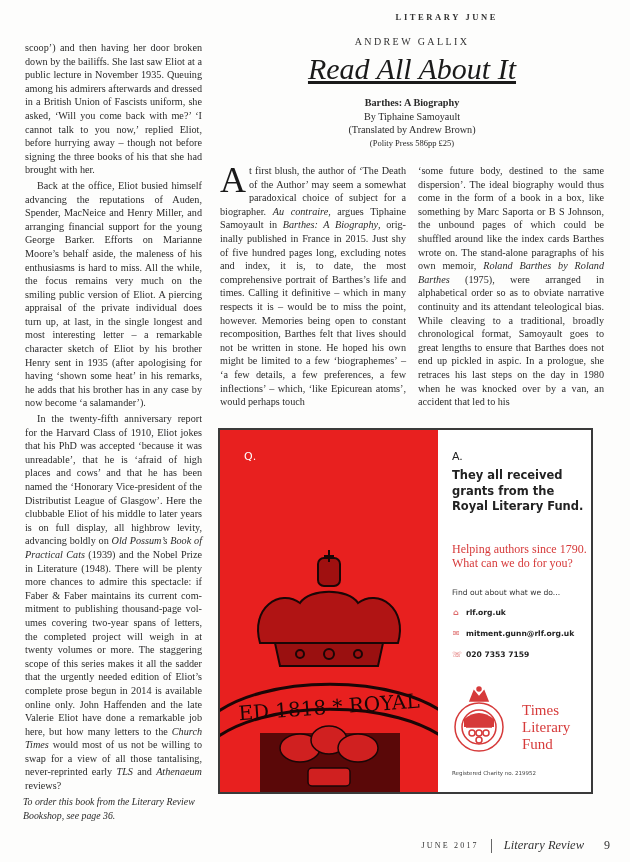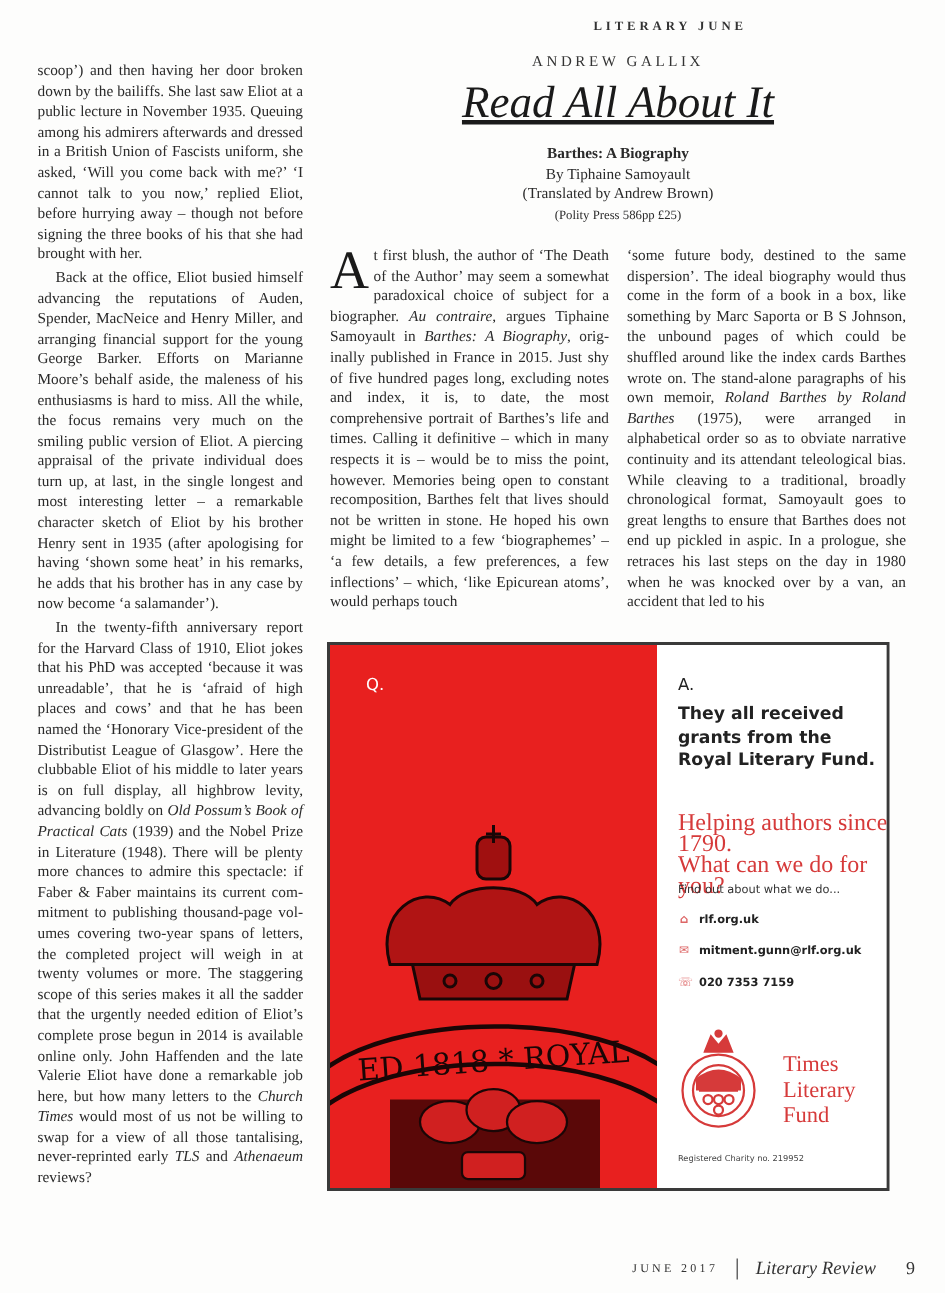--- a/index.html
+++ b/index.html
@@ -30,21 +30,21 @@
   #ad { position: absolute; left: 218px; top: 428px; width: 375px; height: 366px;
         border: 2px solid #3a3a3a; box-sizing: border-box; background: #fff; overflow: hidden; }
   #ad-left { position: absolute; left: 0; top: 0; width: 218px; height: 100%; background: #e8201f; overflow: hidden; }
   #ad-right { position: absolute; left: 218px; top: 0; right: 0; height: 100%; background: #fff; }
   .ad-q { position: absolute; left: 24px; top: 20px; color: #fff; font-family: "DejaVu Sans", sans-serif; font-size: 11px; }
   .ad-question { position: absolute; left: 24px; top: 38px; width: 185px; color: #fff;
                  font-family: "DejaVu Sans", sans-serif; font-weight: bold; font-size: 12.4px; line-height: 16px; }
   .ad-a { position: absolute; left: 14px; top: 20px; font-family: "DejaVu Sans", sans-serif; font-size: 11px; color: #222; }
   .ad-answer { position: absolute; left: 14px; top: 38px; width: 140px; font-family: "DejaVu Sans", sans-serif;
                font-weight: bold; font-size: 11.5px; line-height: 15.5px; color: #222; }
-  .ad-tagline { position: absolute; left: 14px; top: 112px; width: 140px; color: #d63a3a; font-size: 16px; line-height: 14px; }
+  .ad-tagline { position: absolute; left: 14px; top: 112px; width: 140px; color: #d63a3a; font-size: 12px; line-height: 14px; }
   .ad-find { position: absolute; left: 14px; top: 158px; font-family: "DejaVu Sans", sans-serif; font-size: 7.6px; color: #333; }
   .ad-contact { position: absolute; left: 14px; font-family: "DejaVu Sans", sans-serif; font-size: 7.6px;
                 font-weight: bold; color: #222; display: flex; align-items: center; gap: 6px; }
   .ad-contact .ic { color: #d66; font-size: 8px; width: 8px; text-align: center; }
   .rlf-logo { position: absolute; left: 14px; top: 255px; width: 54px; height: 70px; }
   .rlf-name { position: absolute; left: 84px; top: 272px; color: #d63a3a; font-size: 15px; line-height: 17px; }
   .ad-charity { position: absolute; left: 14px; top: 340px; font-family: "DejaVu Sans", sans-serif; font-size: 5.5px; color: #444; }
 
   .footer { position: absolute; top: 838px; right: 20px; display: flex; align-items: center; gap: 12px; color: #333; }
   .footer .date { font-size: 8px; letter-spacing: 2.2px; }
@@ -54,20 +54,21 @@
 </style>
 </head>
 <body>
 
 <div class="running-head">LITERARY JUNE</div>
 
 <div id="col-left" class="col">
   <p class="first">scoop’) and then having her door broken down by the bailiffs. She last saw Eliot at a public lecture in November 1935. Queu­ing among his admirers afterwards and dressed in a British Union of Fascists uni­form, she asked, ‘Will you come back with me?’ ‘I cannot talk to you now,’ replied Eliot, before hurrying away – though not before signing the three books of his that she had brought with her.</p>
   <p>Back at the office, Eliot busied him­self advancing the reputations of Auden, Spender, MacNeice and Henry Miller, and arranging financial support for the young George Barker. Efforts on Mari­anne Moore’s behalf aside, the maleness of his enthusiasms is hard to miss. All the while, the focus remains very much on the smiling public version of Eliot. A piercing appraisal of the private individual does turn up, at last, in the single longest and most interesting letter – a remarkable character sketch of Eliot by his brother Henry sent in 1935 (after apologising for having ‘shown some heat’ in his remarks, he adds that his brother has in any case by now become ‘a salamander’).</p>
   <p><span>In the twenty-fifth anniversary report for the Harvard Class of 1910, Eliot jokes that his PhD was accepted ‘because it was unreadable’, that he is ‘afraid of high places and cows’ and that he has been named the ‘Honorary Vice-president of the Distributist League of Glasgow’. Here the clubbable Eliot of his middle to later years is on full display, all highbrow levity, advancing boldly on </span><i>Old Possum’s Book of Practical Cats</i><span> (1939) and the Nobel Prize in Literature (1948). There will be plenty more chances to admire this spectacle: if Faber &amp; Faber maintains its current com­mitment to publishing thousand-page vol­umes covering two-year spans of letters, the completed project will weigh in at twenty volumes or more. The staggering scope of this series makes it all the sadder that the urgently needed edition of Eliot’s complete prose begun in 2014 is available online only. John Haffenden and the late Valerie Eliot have done a remarkable job here, but how many letters to the </span><i>Church Times</i><span> would most of us not be willing to swap for a view of all those tantalising, never-reprinted early </span><i>TLS</i><span> and </span><i>Athenaeum</i><span> reviews?</span></p>
+  <div class="order-note">To order this book from the Literary Review Bookshop, see page 36.</div>
 </div>
 
 <div class="byline">ANDREW GALLIX</div>
 <div class="headline">Read All About It</div>
 <div class="book-info">
   <div class="title">Barthes: A Biography</div>
   <div>By Tiphaine Samoyault</div>
   <div>(Translated by Andrew Brown)</div>
   <div class="pub">(Polity Press 586pp £25)</div>
 </div>

